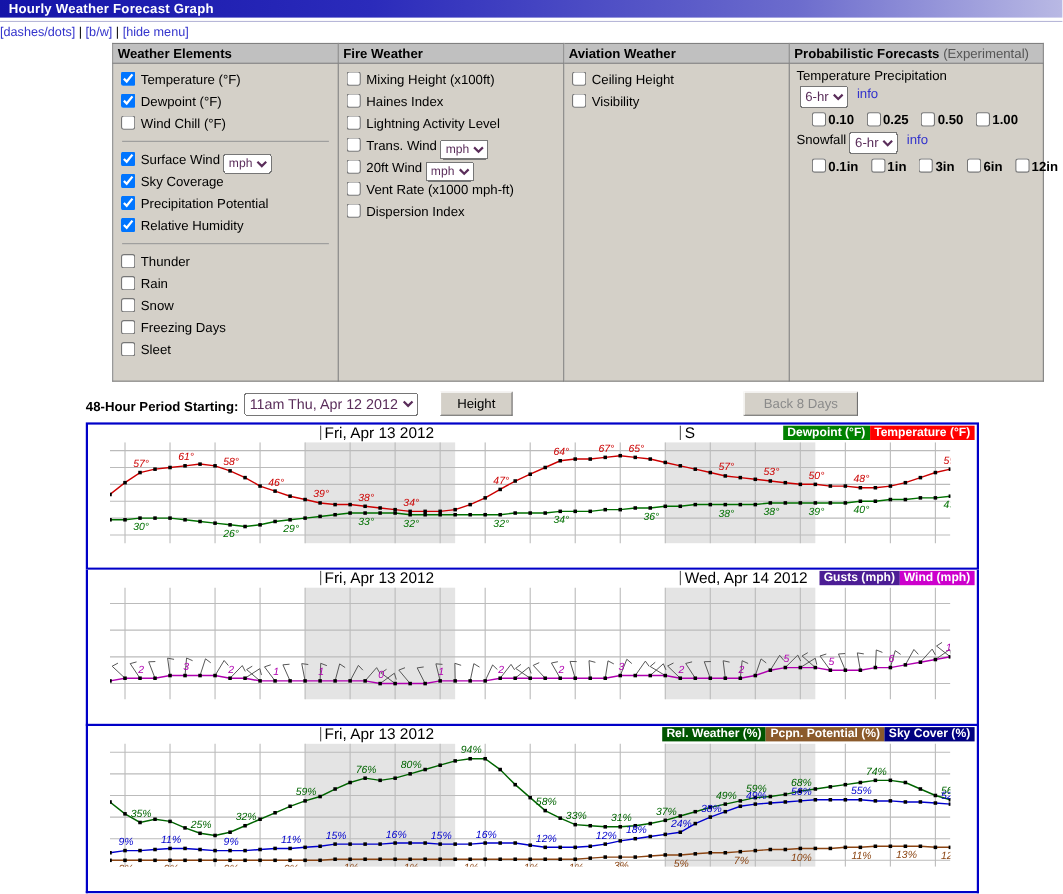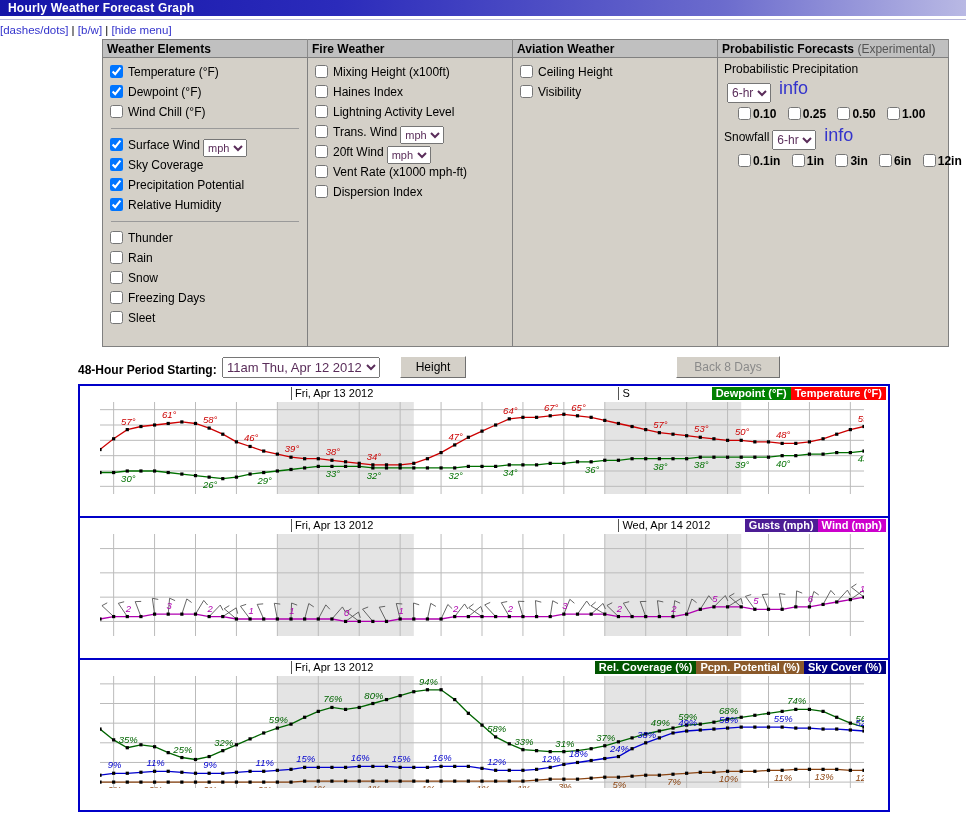--- a/index.html
+++ b/index.html
@@ -28,21 +28,21 @@
   .colw1{width:196px}.colw2{width:196px}.colw3{width:196px}.colw4{width:222px}
 
   .chkrow{white-space:nowrap;height:20px;line-height:20px;font-size:12px;}
   .chkrow input[type=checkbox]{vertical-align:-2px;margin:0 5px 0 1px;width:13px;height:13px;}
   .grp-sep{border-top:1px solid #9a9a9a;margin:6px 2px 6px 2px;height:0;}
   select.unit{font-size:11px;font-family:"Liberation Sans",sans-serif;height:18px;color:#5a2d5a;
       vertical-align:-3px;margin-left:3px;}
   
   .ptitle{font-size:12px;margin-bottom:2px;}
   .prow{white-space:nowrap;margin:2px 0;font-size:12px;}
-  .prow a{color:#3333cc;text-decoration:none;margin-left:8px;font-size:18px;}
+  .prow a{color:#3333cc;text-decoration:none;margin-left:8px;font-size:12px;}
   .pcheck{white-space:nowrap;margin:4px 0 4px 14px;font-weight:bold;font-size:12px;}
   .pcheck input{vertical-align:-2px;margin:0 2px 0 8px;width:13px;height:13px;}
   .pcheck .first{margin-left:0;}
 
   
   #ctlrow{margin-left:78px;width:812px;height:30px;position:relative;margin-top:7px;}
   #ctlrow .lbl{font-weight:bold;font-size:12px;position:absolute;left:0;top:9px;}
   #periodSel{position:absolute;left:144px;top:3px;font-size:13px;color:#5a2d5a;height:21px;
      font-family:"Liberation Sans",sans-serif;}
   button.btn{font-family:"Liberation Sans",sans-serif;font-size:12px;background:#d4d0c8;
@@ -50,21 +50,21 @@
   #submitBtn{position:absolute;left:322px;top:2px;width:66px;}
   #backBtn{position:absolute;right:110px;top:2px;width:104px;color:#8a8a8a;}
   #fwdBtn{position:absolute;right:0px;top:2px;width:104px;font-weight:bold;}
 
   
   #charts{margin-left:78px;width:812px;}
   .chart{position:relative;border:2px solid #0000c8;border-top-width:2px;background:#fff;}
   .chart + .chart{border-top:none;}
   .plot{position:absolute;left:20px;top:16px;right:24px;bottom:22px;}
   .svgbox{position:absolute;left:0;top:0;width:100%;height:100%;}
-  .datehdr{position:absolute;top:1px;font-size:11px;color:#000;font-family:"Liberation Sans",sans-serif;
+  .datehdr{position:absolute;top:1px;font-size:14px;color:#000;font-family:"Liberation Sans",sans-serif;
      border-left:1px solid #555;padding-left:3px;line-height:13px;white-space:nowrap;}
   .legend{position:absolute;top:1px;right:2px;height:13px;display:flex;}
   .legend span{font-size:11px;font-weight:bold;color:#fff;padding:0 4px;line-height:13px;white-space:nowrap;}
 </style>
 </head>
 <body>
 
 <div id="titlebar">
   <div class="tbtext">Hourly Weather Forecast Graph</div>
 </div>
@@ -111,21 +111,21 @@
       <div class="chkrow"><input type="checkbox" style=""><span>Vent Rate (x1000 mph-ft)</span></div>
       <div class="chkrow"><input type="checkbox" style=""><span>Dispersion Index</span></div>
     </td>
 
     <td class="body">
       <div class="chkrow"><input type="checkbox" style=""><span>Ceiling Height</span></div>
       <div class="chkrow"><input type="checkbox" style=""><span>Visibility</span></div>
     </td>
 
     <td class="body">
-      <div class="ptitle">Probabilistic Precipitation</div>
+      <div class="ptitle">Temperature Precipitation</div>
       <div class="prow"><select class="unit" style="font-size:12px;height:20px;"><option>6-hr</option></select><a href="#">info</a></div>
       <div class="pcheck">
         <input type="checkbox" class="first" style=""><span>0.10</span>
         <input type="checkbox" style=""><span>0.25</span>
         <input type="checkbox" style=""><span>0.50</span>
         <input type="checkbox" style=""><span>1.00</span>
       </div>
       <div class="prow"><span>Snowfall</span><select class="unit" style="font-size:12px;height:20px;"><option>6-hr</option></select><a href="#">info</a></div>
       <div class="pcheck">
         <input type="checkbox" class="first" style=""><span>0.1in</span>
@@ -887,18 +887,18 @@
           <text x="519.4285714285714" y="112.19298245614036" font-size="9.5" font-family="Liberation Sans, sans-serif" font-style="italic" fill="#8b4513" text-anchor="middle">5%</text>
           <text x="574" y="109.24561403508773" font-size="9.5" font-family="Liberation Sans, sans-serif" font-style="italic" fill="#8b4513" text-anchor="middle">7%</text>
           <text x="628.5714285714286" y="106.2982456140351" font-size="9.5" font-family="Liberation Sans, sans-serif" font-style="italic" fill="#8b4513" text-anchor="middle">10%</text>
           <text x="683.1428571428572" y="105.31578947368422" font-size="9.5" font-family="Liberation Sans, sans-serif" font-style="italic" fill="#8b4513" text-anchor="middle">11%</text>
           <text x="724.0714285714286" y="104.33333333333334" font-size="9.5" font-family="Liberation Sans, sans-serif" font-style="italic" fill="#8b4513" text-anchor="middle">13%</text>
           <text x="765" y="105.31578947368422" font-size="9.5" font-family="Liberation Sans, sans-serif" font-style="italic" fill="#8b4513" text-anchor="middle">12%</text>
         </svg>
       </div>
     <div class="datehdr" id="dh2" style="left: 211px;">Fri, Apr 13 2012</div>
     <div class="legend" id="lg2">
-        <span style="background: rgb(0, 85, 0);">Rel. Coverage (%)</span>
+        <span style="background: rgb(0, 85, 0);">Rel. Weather (%)</span>
         <span style="background: rgb(139, 90, 43);">Pcpn. Potential (%)</span>
         <span style="background: rgb(0, 0, 128);">Sky Cover (%)</span>
       </div>
   </div>
 </div>
 
 </body></html>

